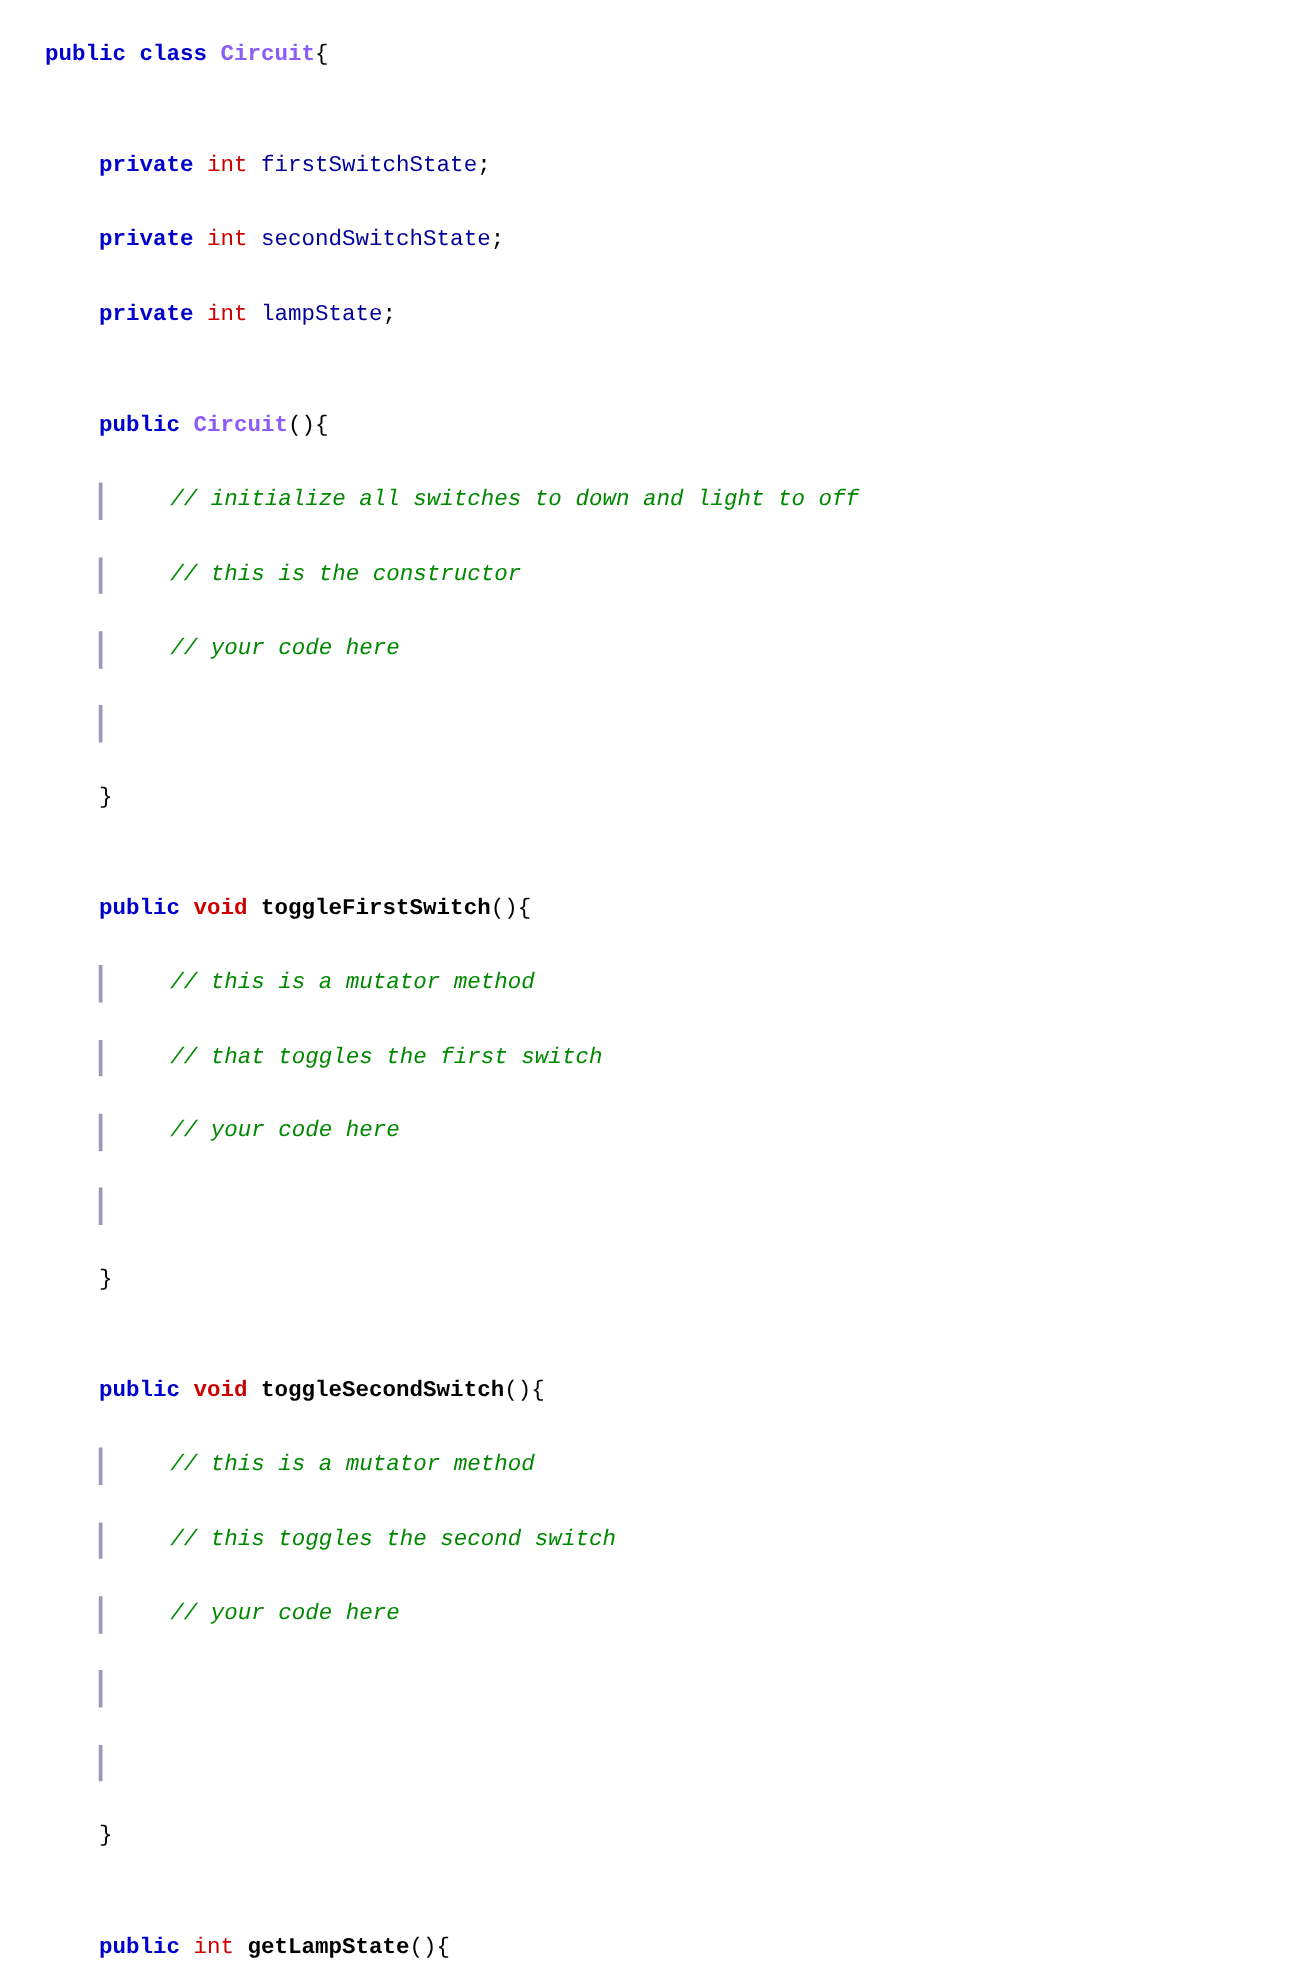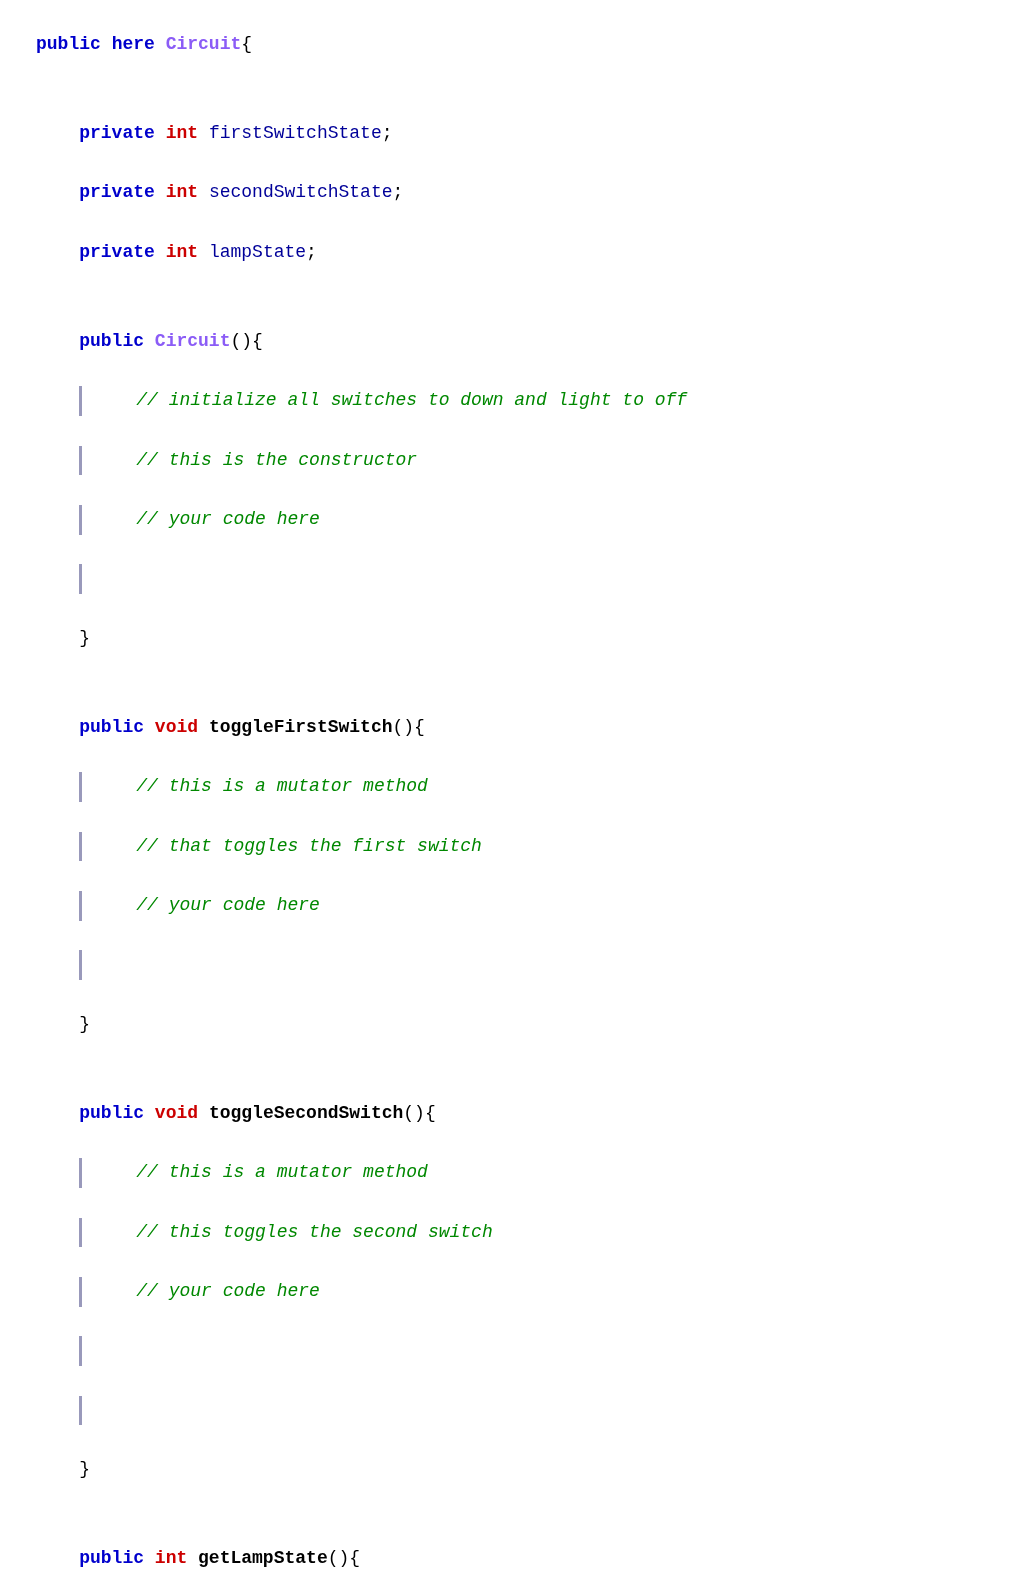--- a/index.html
+++ b/index.html
@@ -35,32 +35,32 @@
     }
 
     .ln {
       display: block;
     }
 
     span.pub { color: #0000cc; font-weight: bold; }
     span.cls { color: #0000cc; font-weight: bold; }
     span.priv { color: #0000cc; font-weight: bold; }
     span.void { color: #cc0000; font-weight: bold; }
-    span.int { color: #cc0000; font-weight: bold; }
+    span.int { color: #cc0000; font-weight: normal; }
     span.classname { color: #8b5cf6; font-weight: bold; }
     span.methodname { color: #000000; font-weight: bold; }
     span.varname { color: #000099; }
     span.cmt { color: #008800; font-style: italic; }
     span.plain { color: #000000; }
   </style>
 </head>
 <body>
 
 <div class="code-container">
-  <pre><span class="ln"><span class="pub">public</span> <span class="cls">here</span> <span class="classname">Circuit</span><span class="plain">{</span></span>
+  <pre><span class="ln"><span class="pub">public</span> <span class="cls">class</span> <span class="classname">Circuit</span><span class="plain">{</span></span>
 <span class="ln"></span>
 <span class="ln">    <span class="priv">private</span> <span class="int">int</span> <span class="varname">firstSwitchState</span><span class="plain">;</span></span>
 <span class="ln">    <span class="priv">private</span> <span class="int">int</span> <span class="varname">secondSwitchState</span><span class="plain">;</span></span>
 <span class="ln">    <span class="priv">private</span> <span class="int">int</span> <span class="varname">lampState</span><span class="plain">;</span></span>
 <span class="ln"></span>
 <span class="ln">    <span class="pub">public</span> <span class="classname">Circuit</span><span class="plain">(){</span></span>
 <span class="ln">    <span style="display:inline-block;border-left:3px solid #9999bb;">&nbsp;</span>    <span class="cmt">// initialize all switches to down and light to off</span></span>
 <span class="ln">    <span style="display:inline-block;border-left:3px solid #9999bb;height:100%;">&nbsp;</span>    <span class="cmt">// this is the constructor</span></span>
 <span class="ln">    <span style="display:inline-block;border-left:3px solid #9999bb;">&nbsp;</span>    <span class="cmt">// your code here</span></span>
 <span class="ln">    <span style="display:inline-block;border-left:3px solid #9999bb;">&nbsp;</span></span>

